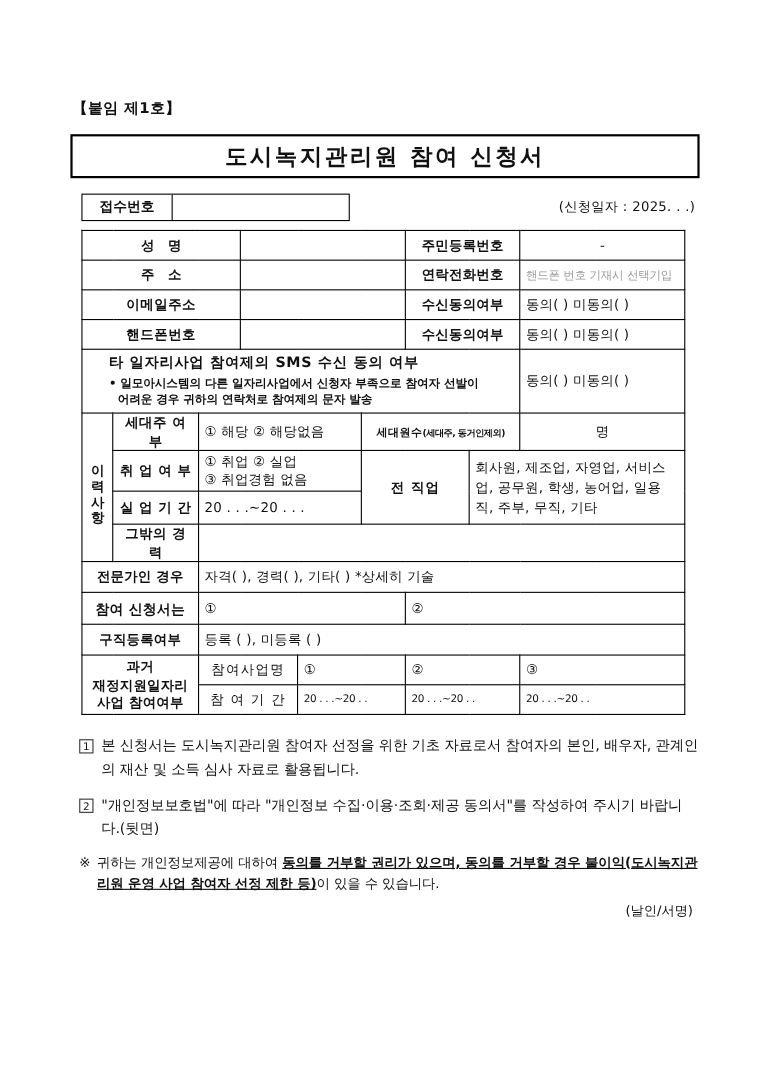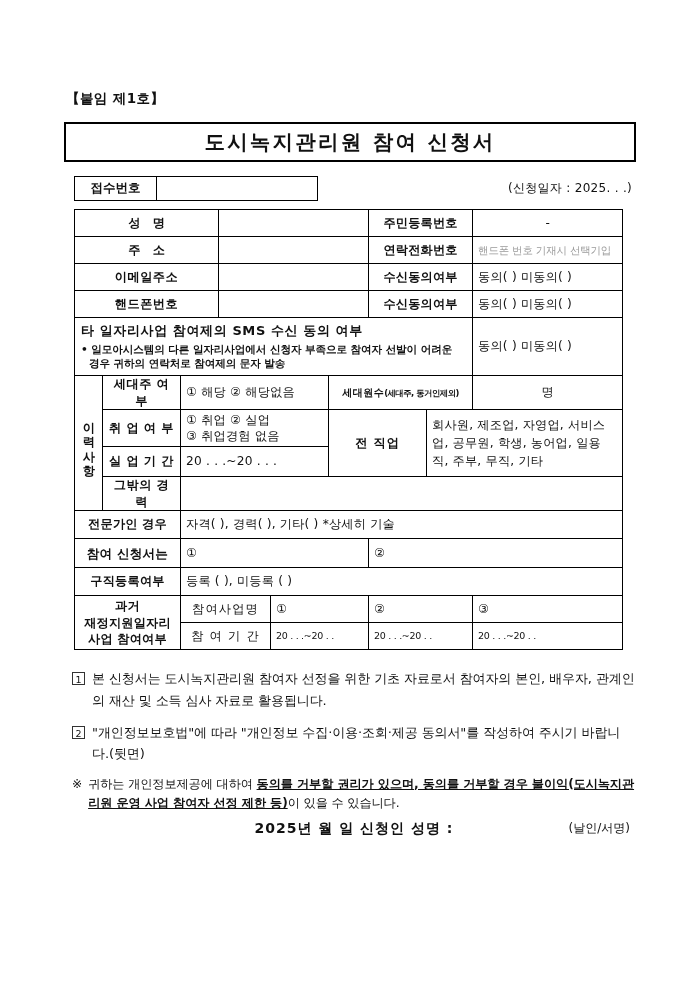--- a/index.html
+++ b/index.html
@@ -268,21 +268,21 @@
     </tr>
 
     <tr>
       <td class="lbl thick-left" colspan="3" style="height:27px">핸드폰번호</td>
       <td colspan="3"></td>
       <td class="lbl-sm" colspan="2">수신동의여부</td>
       <td class="opt thick-right cell-pad-left" colspan="2">동의(     ) 미동의(        )</td>
     </tr>
 
     <tr>
-      <td class="thick-left" colspan="8" style="height:52px; padding:4px 6px">
+      <td class="thick-left" colspan="8" style="height:52px; padding:4px 24px">
         <div class="sms-title">타 일자리사업 참여제의 SMS 수신 동의 여부</div>
         <div class="sms-sub">• 일모아시스템의 다른 일자리사업에서 신청자 부족으로 참여자 선발이 어려운 경우 귀하의 연락처로 참여제의 문자 발송</div>
       </td>
       <td class="opt thick-right cell-pad-left" colspan="2">동의(     ) 미동의(        )</td>
     </tr>
 
     <tr>
       <td class="vert-label thick-top thick-left" rowspan="4" style="padding:0 2px">
         <span style="writing-mode:vertical-rl; display:inline-block; letter-spacing:2px;">이력사항</span>
       </td>
@@ -361,18 +361,17 @@
       <div class="note-num">2</div>
       <div class="note-body">"개인정보보호법"에 따라 "개인정보 수집·이용·조회·제공 동의서"를 작성하여 주시기 바랍니다.(뒷면)</div>
     </div>
 
     <div class="star-note">
       <span class="star-mark">※</span>
       <span><span>귀하는 개인정보제공에 대하여 </span><span class="u">동의를 거부할 권리가 있으며, 동의를 거부할 경우 불이익(도시녹지관리원 운영 사업 참여자 선정 제한 등)</span><span>이 있을 수 있습니다.</span></span>
     </div>
 
     <div class="sign-line">
-      <span>2025년     월     일    신청인  성명 :</span>
       <span class="sign-suffix">(날인/서명)</span>
     </div>
   </div>
 
 </div>
 
 </body></html>

